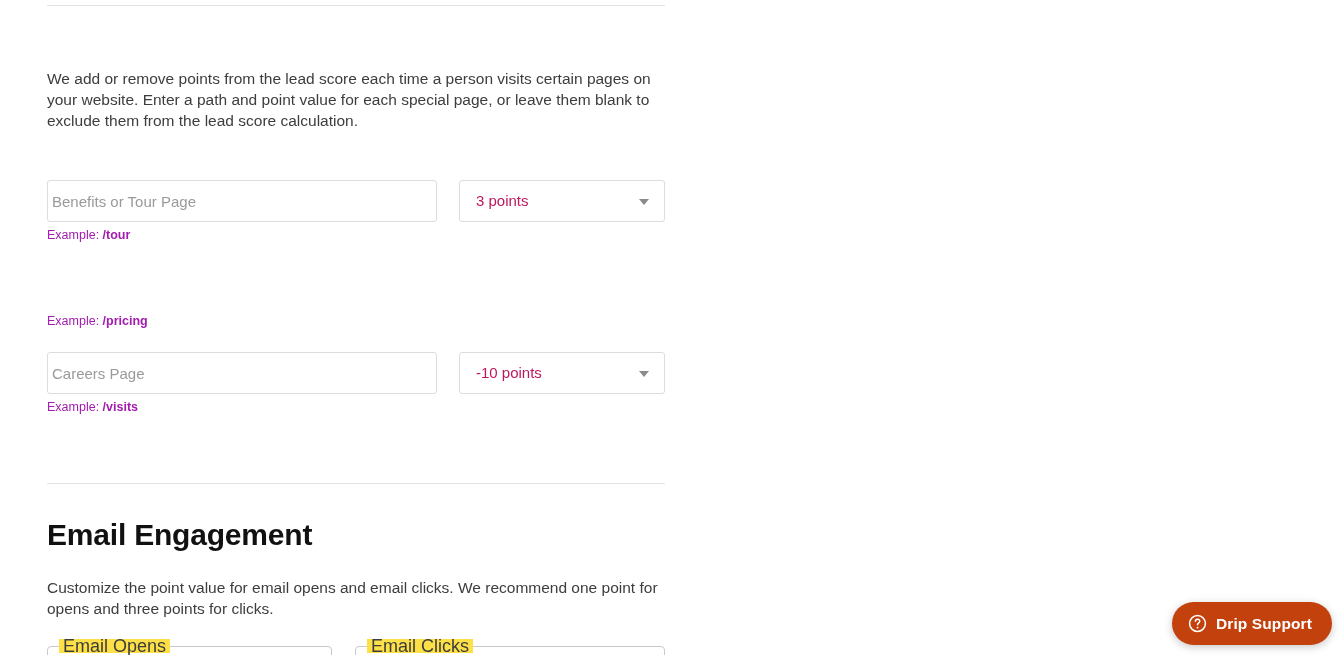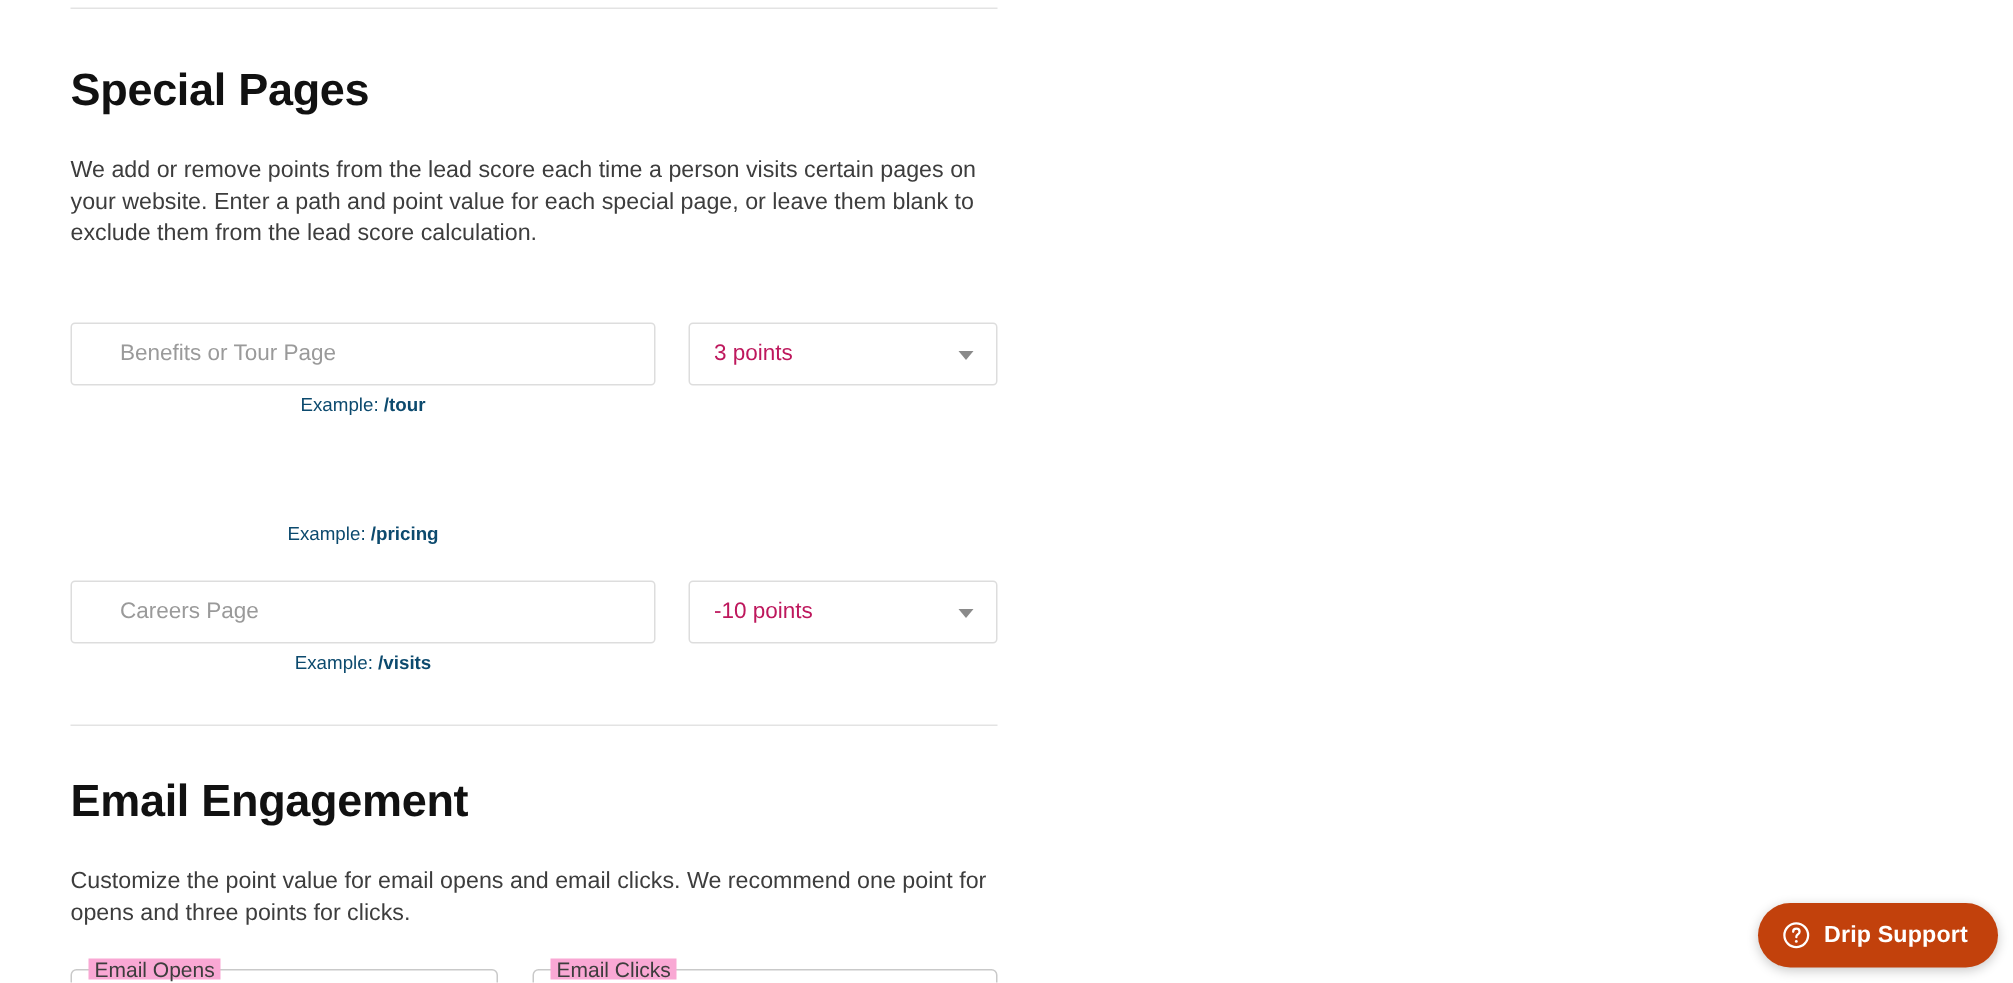--- a/index.html
+++ b/index.html
@@ -71,21 +71,21 @@
   .text-input {
     position: absolute;
     left: 0;
     top: 0;
     width: 390px;
     height: 42px;
     box-sizing: border-box;
     border: 1px solid #dddddd;
     border-radius: 3px;
     background: #ffffff;
-    padding: 0 32px;
+    padding: 0 4px;
     font-family: "Liberation Sans", sans-serif;
     font-size: 15px;
     color: #333333;
     outline: none;
   }
   .text-input::placeholder {
     color: #9a9a9a;
     opacity: 1;
   }
 
@@ -118,23 +118,23 @@
     border-left: 5.5px solid transparent;
     border-right: 5.5px solid transparent;
     border-top: 6px solid #8a8a8a;
   }
 
   .example-hint {
     position: absolute;
     left: 0;
     top: 48px;
     width: 390px;
-    text-align: center;
+    text-align: left;
     font-size: 12.5px;
-    color: #0c4a6e;
+    color: #a21caf;
     white-space: nowrap;
   }
   .example-hint .path {
     font-weight: 700;
   }
 
   
   #email-engagement-section {
     position: absolute;
     left: 47px;
@@ -159,23 +159,23 @@
     border-radius: 4px;
     background: #ffffff;
   }
   .outlined-field.opens  { left: 0px;   width: 285px; }
   .outlined-field.clicks { left: 308px; width: 310px; }
 
   .outlined-field .legend {
     position: absolute;
     left: 11px;
     top: -8px;
-    background: #f9a8d4;
+    background: #fde047;
     padding: 0 4px;
-    font-size: 14px;
+    font-size: 18px;
     color: #3d3d3d;
     line-height: 14px;
     white-space: nowrap;
   }
 
   
   #drip-support-widget {
     position: absolute;
     left: 1172px;
     top: 602px;
@@ -204,21 +204,20 @@
   }
 </style>
 </head>
 <body>
 
 <div class="page">
 
   <hr class="divider top-divider">
 
   <section id="special-pages-section">
-    <h2 class="section-title">Special Pages</h2>
 
     <p class="section-desc">We add or remove points from the lead score each time a person visits certain pages on your website. Enter a path and point value for each special page, or leave them blank to exclude them from the lead score calculation.</p>
 
     <div class="rows">
 
       <div class="field-row">
         <input class="text-input" type="text" placeholder="Benefits or Tour Page" style="">
         <div class="select-wrap">
           <span class="select-value">3 points</span>
           <span class="caret"></span>

